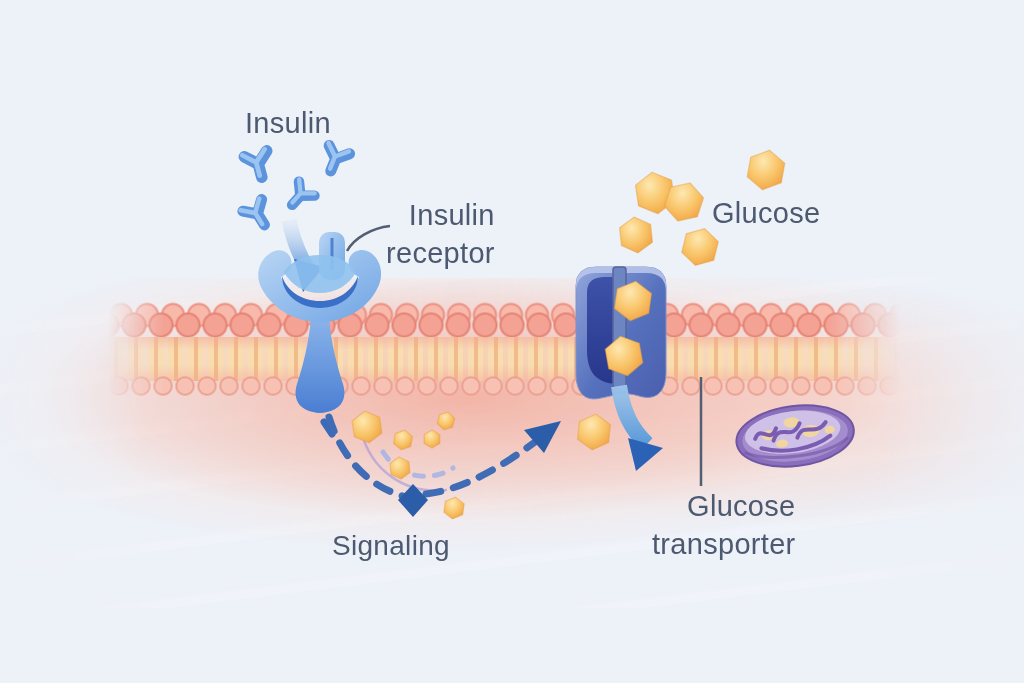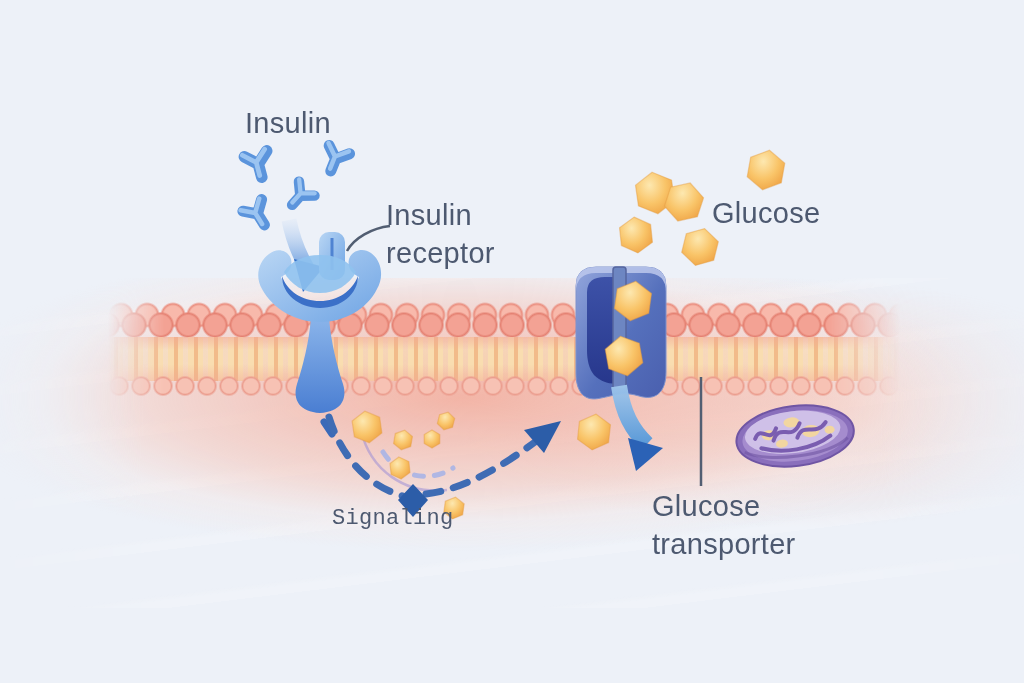--- a/index.html
+++ b/index.html
@@ -39,21 +39,21 @@
     background-image:radial-gradient(circle at 11px 11px,#f7c2b4 0 7px,#eb9d8e 8.5px,rgba(235,157,142,0) 10.5px);
     background-size:22px 24px;}
   
   svg.art{position:absolute;left:0;top:0;width:1024px;height:683px;}
   .hex-shape{fill:url(#hexGrad);stroke:#e49e42;stroke-width:1.2;stroke-opacity:.45;}
   .y-body{fill:none;stroke:#5b94dc;stroke-width:11;stroke-linecap:round;}
   .y-hi{fill:none;stroke:#a7cdf4;stroke-width:4.5;stroke-linecap:round;opacity:.85;}
   
   .label{
     position:absolute;color:#4d5970;white-space:pre-line;line-height:1.32;
-    font-size:29px;letter-spacing:.3px;
+    font-size:29px;letter-spacing:.3px;text-align:right;
   }
 </style>
 </head>
 <body>
 
 <div class="canvas">
 
   <div class="cytoplasm"></div>
 
   <div class="membrane">
@@ -185,16 +185,16 @@
           <path d="M0,1 L0,14 M0,1 L-11,-9 M0,1 L11,-9" class="y-body"></path>
           <path d="M0,1 L0,14 M0,1 L-11,-9 M0,1 L11,-9" class="y-hi" transform="translate(-1.5,-2)"></path>
         </g>
       </g>
   </svg>
 
   <div class="label" style="left:245px;top:104px;">Insulin</div>
   <div class="label" style="left:386px;top:196px;">Insulin
 receptor</div>
   <div class="label" style="left:712px;top:194px;">Glucose</div>
-  <div class="label" style="left:332px;top:504px;font-size:22px;font-family:Liberation Mono, monospace;">Signaling</div>
+  <div class="label" style="left:332px;top:528px;font-size:28px;">Signaling</div>
   <div class="label" style="left:652px;top:487px;">Glucose
 transporter</div>
 </div>
 
 </body></html>

